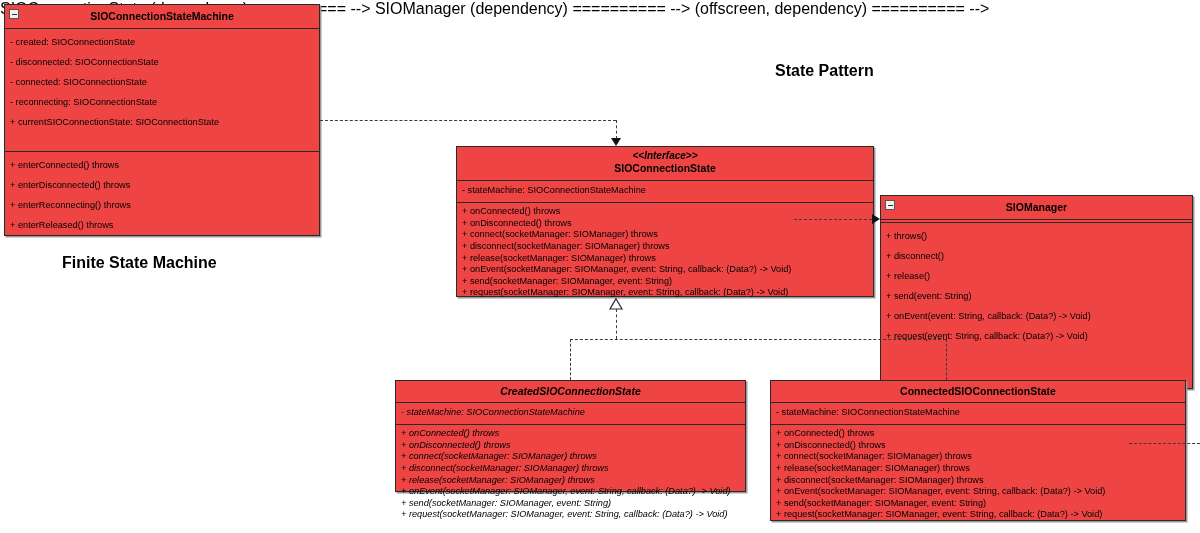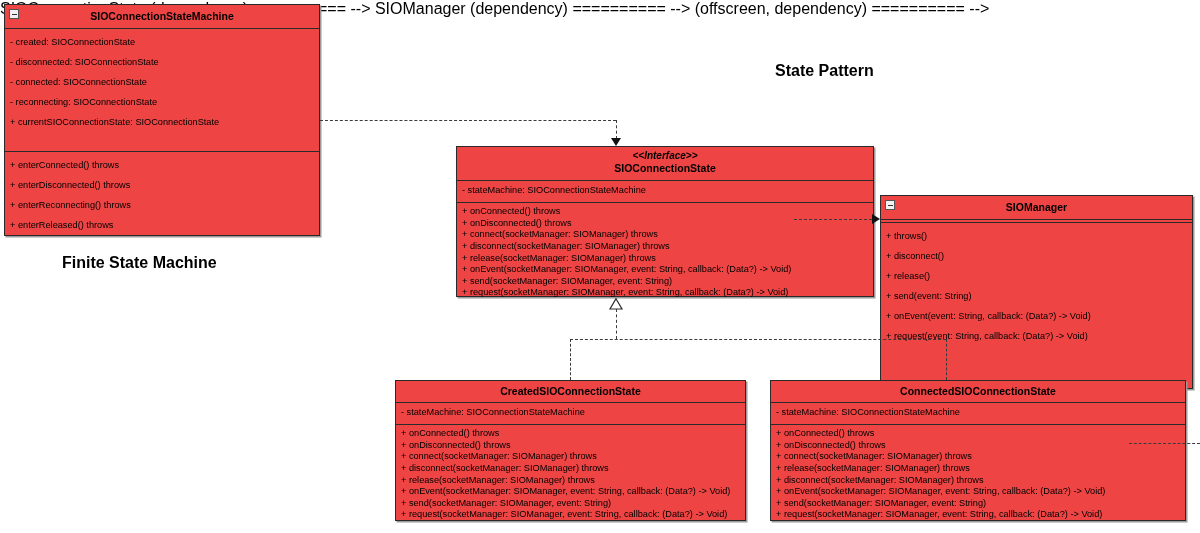--- a/index.html
+++ b/index.html
@@ -180,21 +180,21 @@
       <div class="uml-row">+ throws()</div>
       <div class="uml-row">+ disconnect()</div>
       <div class="uml-row">+ release()</div>
       <div class="uml-row">+ send(event: String)</div>
       <div class="uml-row">+ onEvent(event: String, callback: (Data?) -&gt; Void)</div>
       <div class="uml-row">+ request(event: String, callback: (Data?) -&gt; Void)</div>
     </div>
   </div>
 
   
-  <div class="uml-box" style="left:395px; top:380px; width:351px; height:141px;">
+  <div class="uml-box" style="left:395px; top:380px; width:351px; height:112px;font-style:italic;">
     <div class="uml-header" style="padding:4px 10px;">
       <span class="cls-name">CreatedSIOConnectionState</span>
     </div>
     <div class="uml-section attrs" style="height:22px;">
       <div class="uml-row">- stateMachine: SIOConnectionStateMachine</div>
     </div>
     <div class="uml-section methods tight">
       <div class="uml-row">+ onConnected() throws</div>
       <div class="uml-row">+ onDisconnected() throws</div>
       <div class="uml-row">+ connect(socketManager: SIOManager) throws</div>

